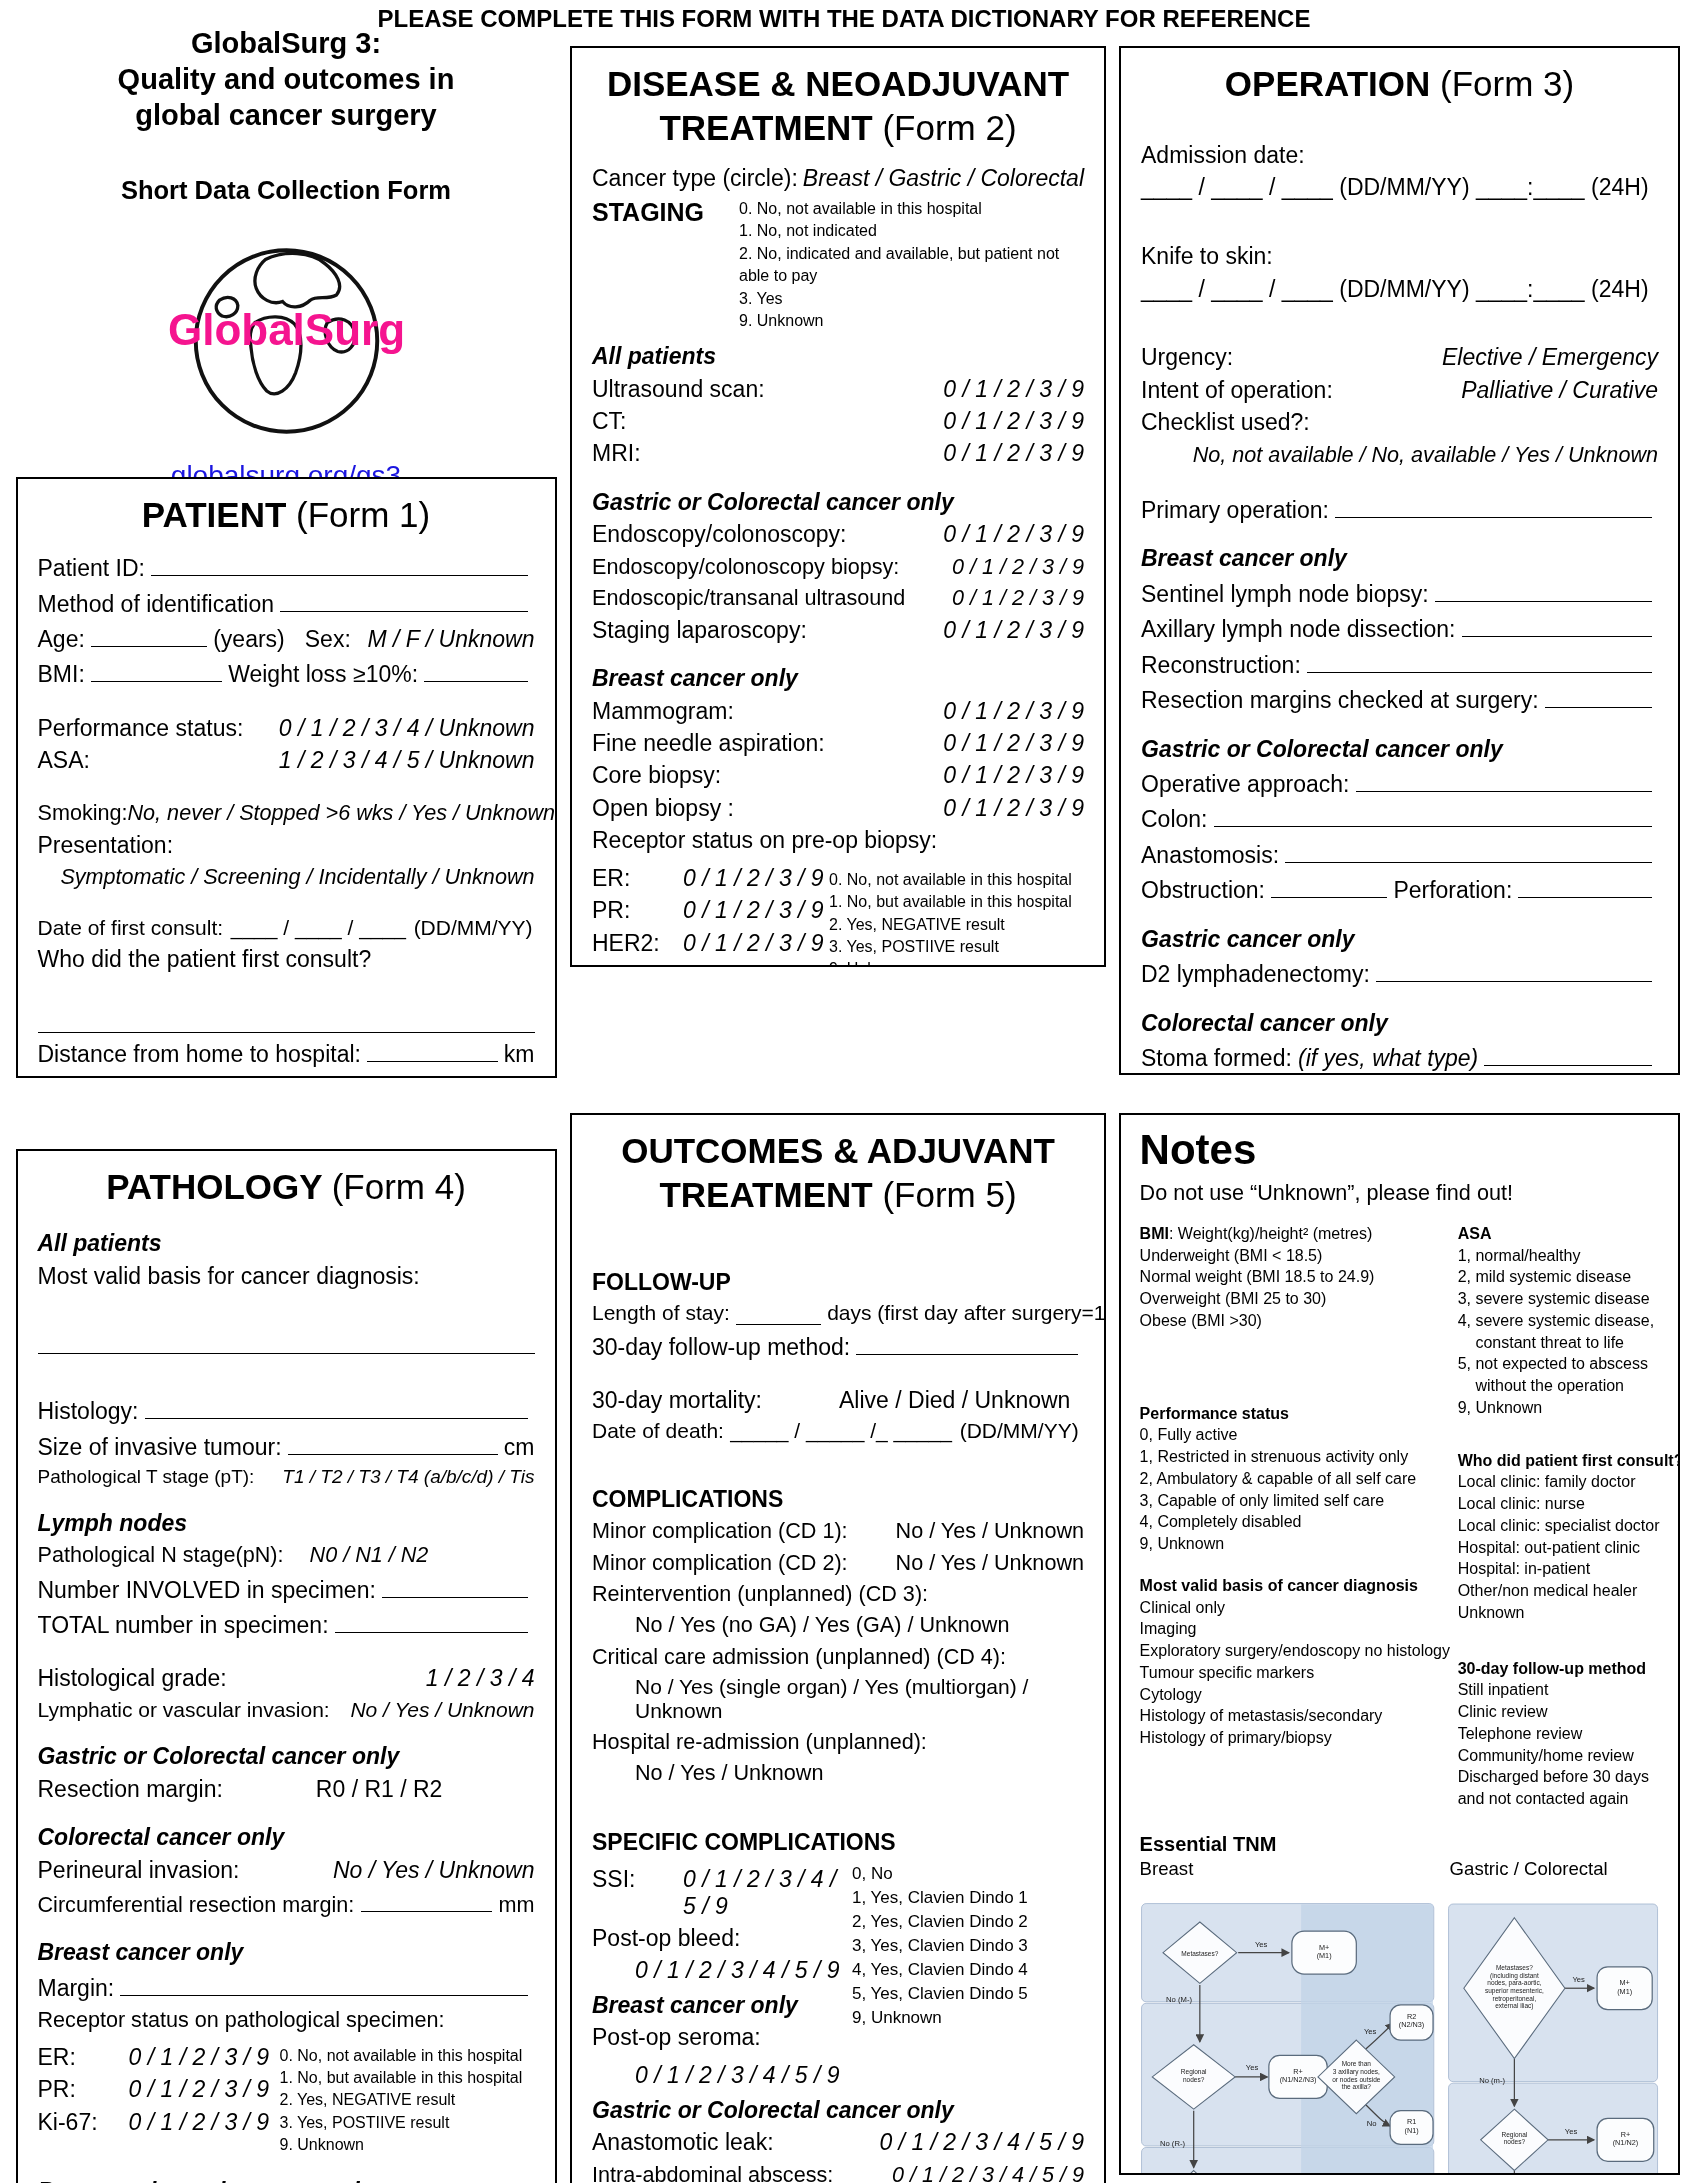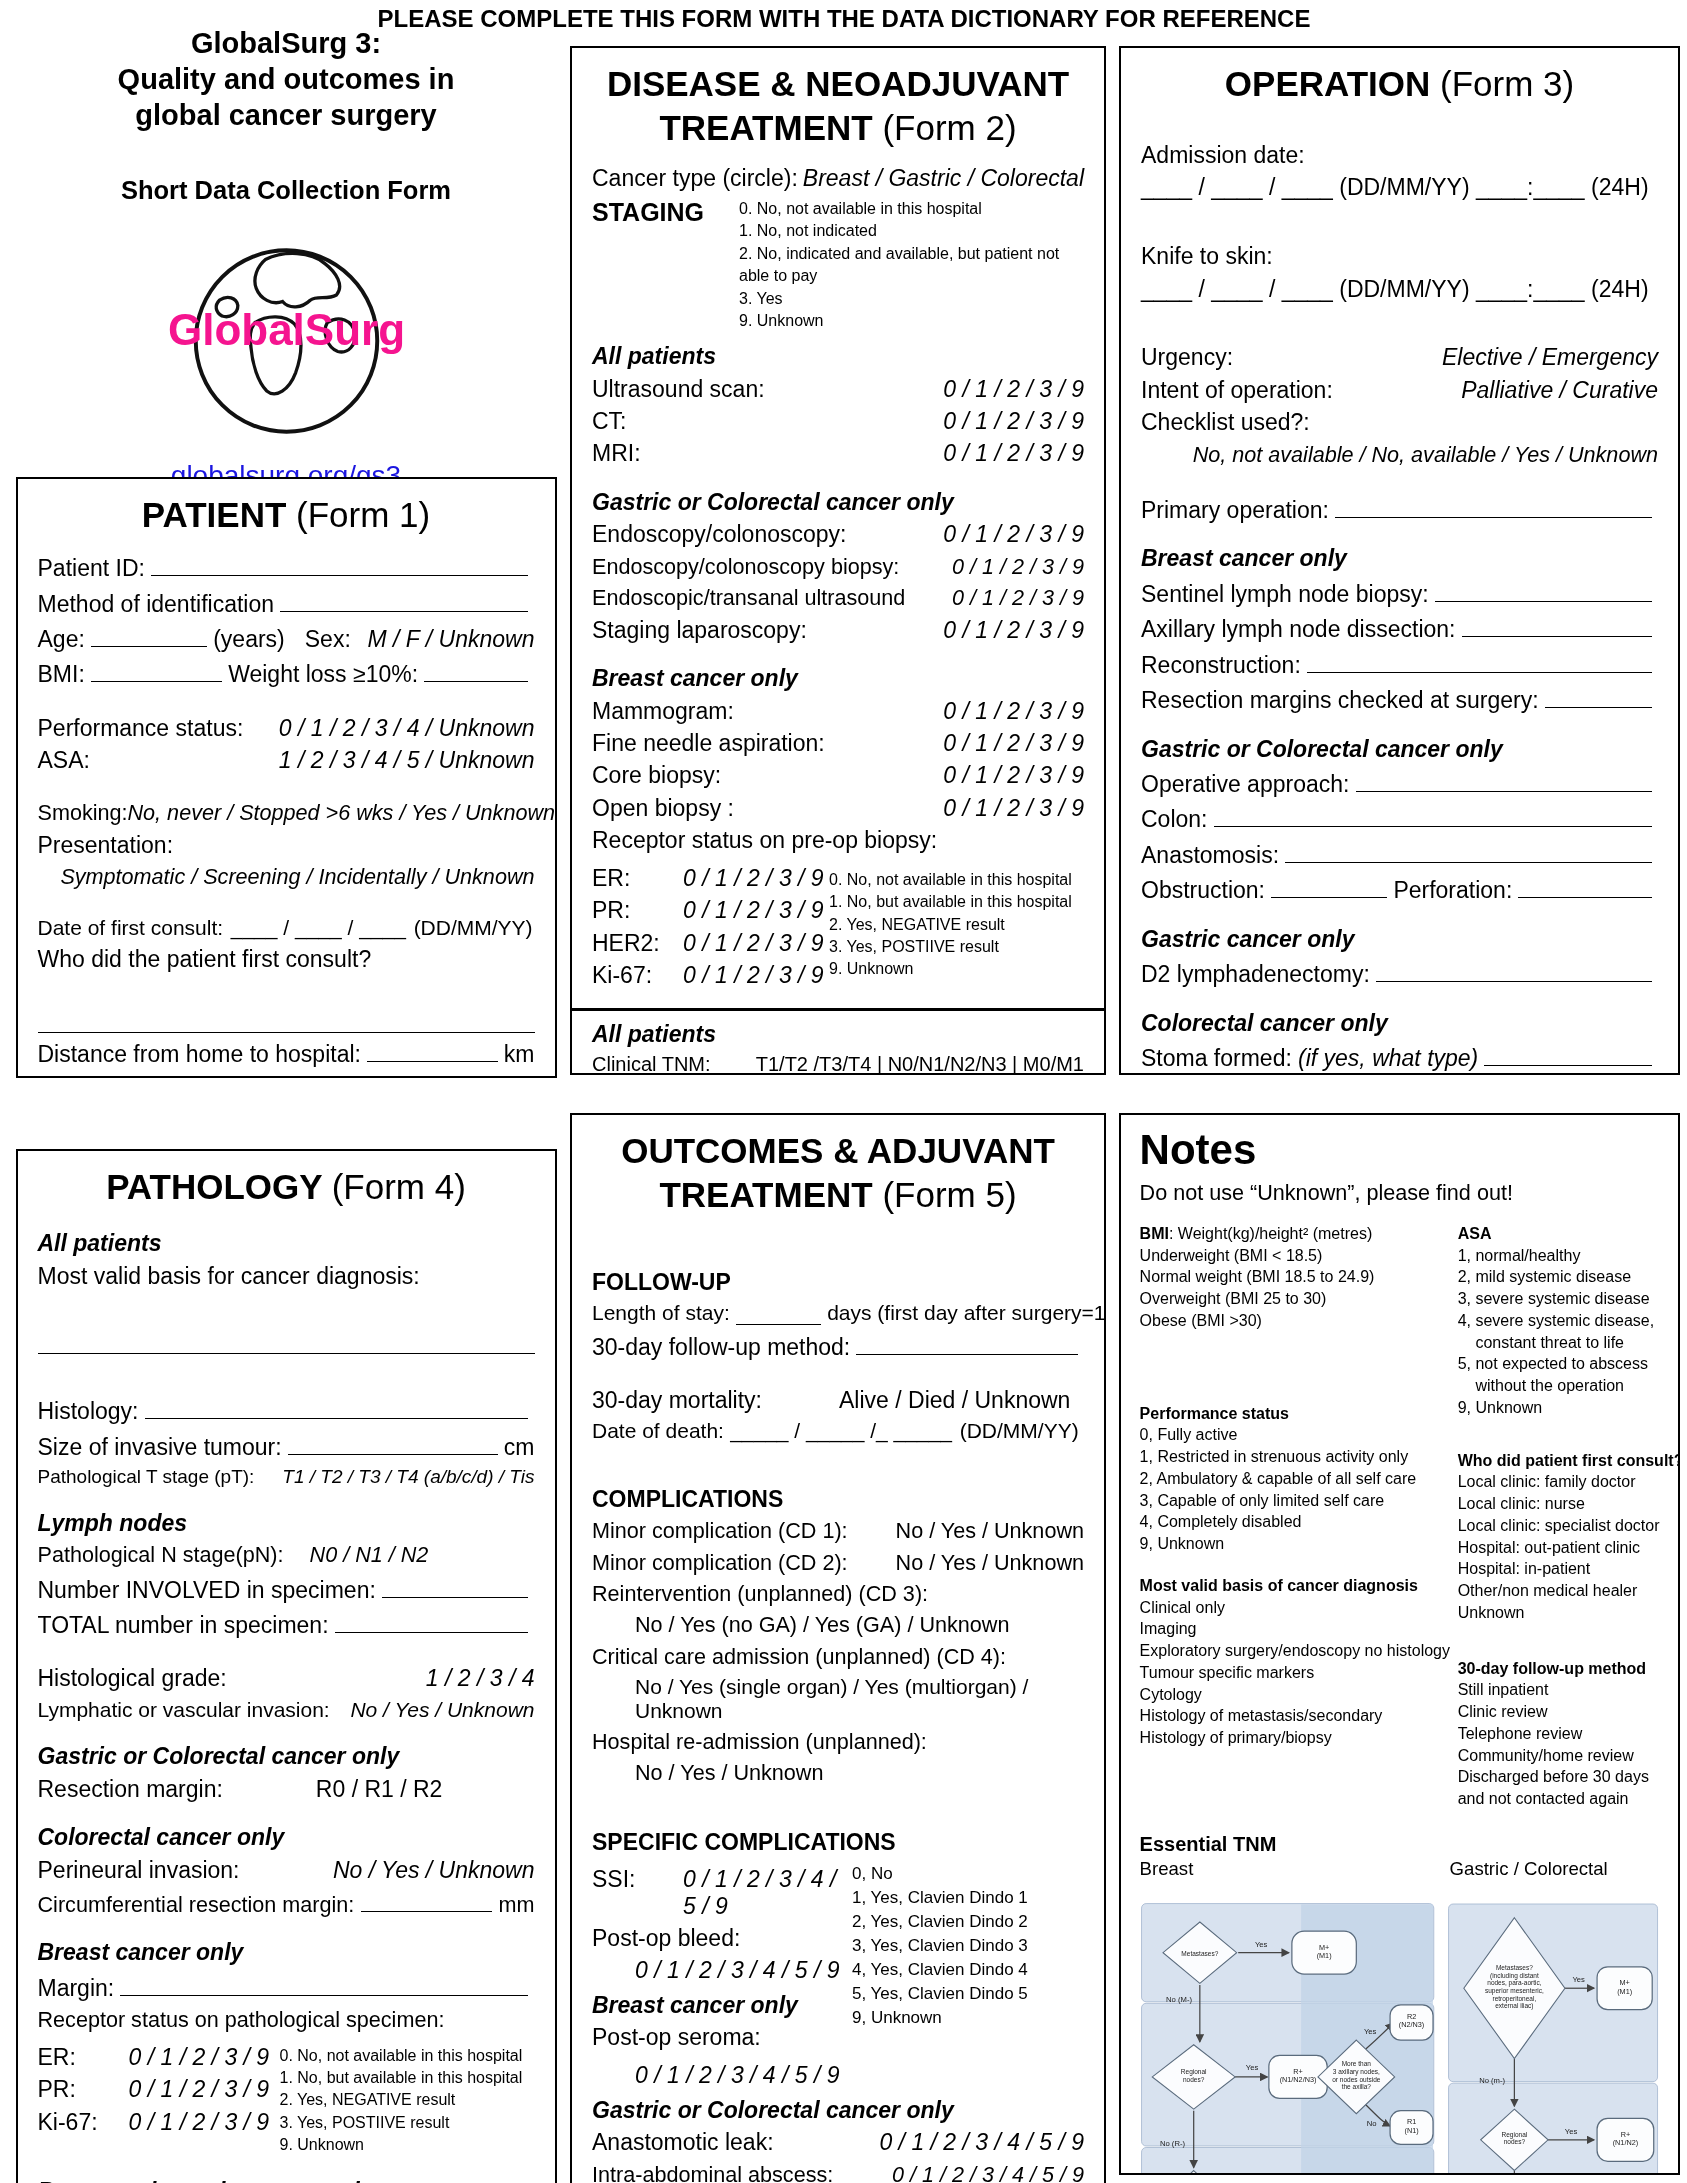--- a/index.html
+++ b/index.html
@@ -11,21 +11,21 @@
   .b-title{font-size:29px;font-weight:700;line-height:1.24;}
   .b-sub{font-size:25.5px;font-weight:700;margin-top:42px;}
   .b-logo{position:relative;margin:20px auto 0;width:263px;height:232px;}
   .logo-text{position:absolute;top:80px;left:-46px;width:356px;text-align:center;
              font-size:44px;font-weight:700;color:#f5148f;}
   .b-link{font-size:28px;margin-top:3.1px;}
   .b-link a{color:#1b16e0;text-decoration:underline;cursor:pointer;}
   
   .panel{position:absolute;border:2.3px solid #000;box-sizing:border-box;background:#fff;
          padding:12.4px 20px;overflow:hidden;}
-  #form2{left:570px;top:46px;width:536px;height:1029px;}
+  #form2{left:570px;top:46px;width:536px;height:921px;}
   #form3{left:1119px;top:46px;width:561px;height:1029px;}
   #form1{left:15.5px;top:477px;width:541px;height:601px;}
   #form4{left:15.5px;top:1113px;width:541px;height:1062px;margin-top:36px;}
   #form5{left:570px;top:1113px;width:536px;height:1326px;}
   #notes{left:1119px;top:1113px;width:561px;height:1062px;padding:10.8px 18.6px;}
   .ptitle{text-align:center;font-weight:700;font-size:35px;line-height:1.25;margin:1.5px 0 15.5px;}
   .ptitle .reg{font-weight:400;text-align:center;}
   .row{display:flex;align-items:baseline;font-size:23px;margin:5.4px 0;}
   .lbl{white-space:nowrap;}
   .optr{margin-left:auto;white-space:nowrap;text-align:right;}

